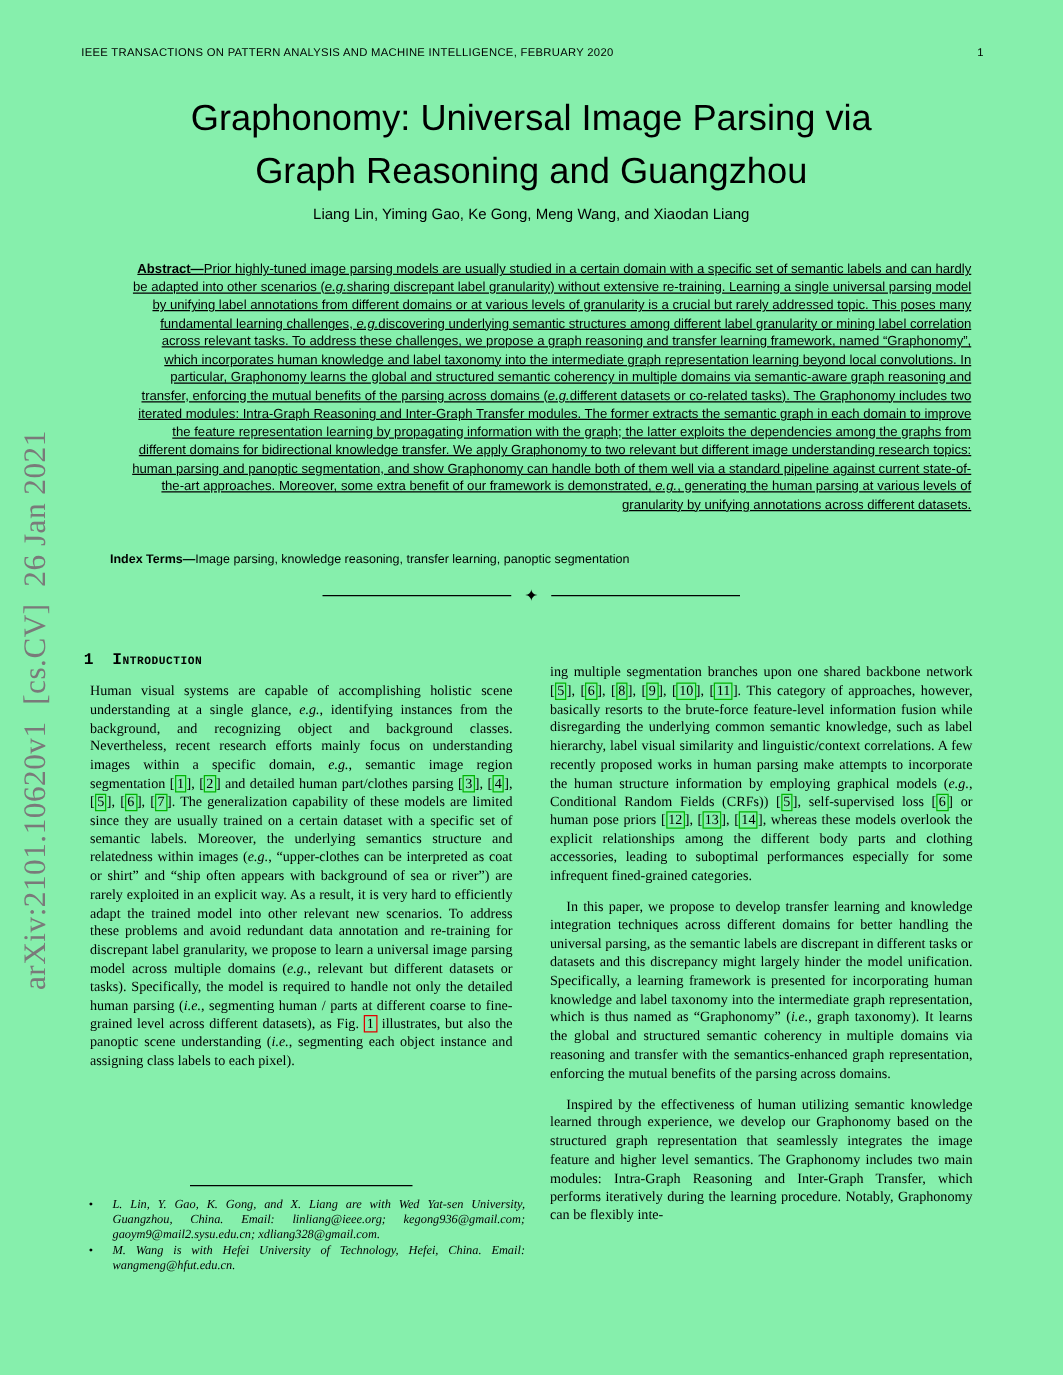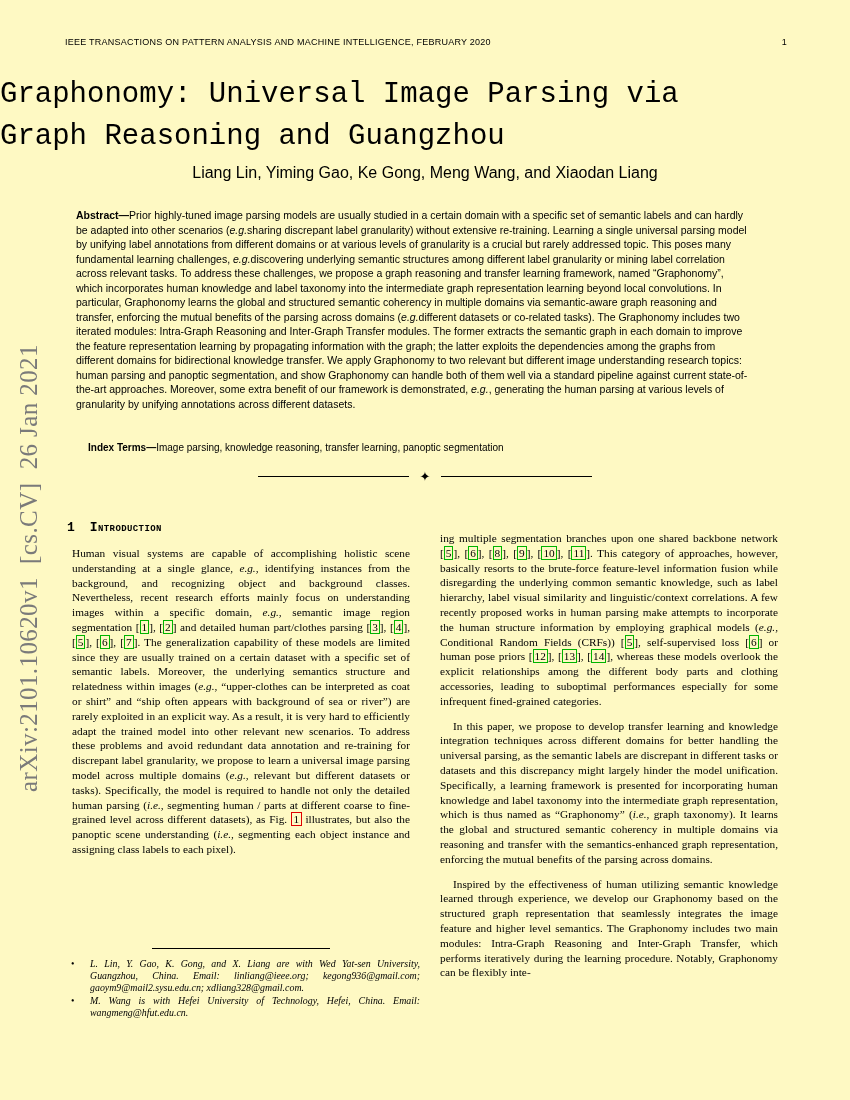--- a/index.html
+++ b/index.html
@@ -1,34 +1,34 @@
 <!DOCTYPE html>
 <html><head>
 <meta charset="utf-8">
 <style>
   html,body{margin:0;padding:0;background:#e8e8e8;}
-  .page{position:relative;width:850px;height:1100px;background:#fef9c3;margin:0 auto;
+  .page{position:relative;width:850px;height:1100px;background:#86efac;margin:0 auto;
         font-family:"Liberation Serif",serif;color:#000;overflow:hidden;}
 
   
   .runhead{position:absolute;top:37px;left:65px;right:63px;display:flex;
            justify-content:space-between;font-family:"Liberation Sans",sans-serif;
            font-size:9px;letter-spacing:0.25px;color:#000;}
 
   
-  .title{position:absolute;top:74px;left:0;right:0;text-align:left;
-         font-family:Liberation Mono, monospace;font-size:29px;line-height:42px;
+  .title{position:absolute;top:74px;left:0;right:0;text-align:center;
+         font-family:Liberation Sans, sans-serif;font-size:29px;line-height:42px;
          font-weight:400;color:#000;}
   .authors{position:absolute;top:164px;left:0;right:0;text-align:center;
-           font-family:"Liberation Sans",sans-serif;font-size:16px;color:#000;}
+           font-family:"Liberation Sans",sans-serif;font-size:12px;color:#000;}
 
   
-  .abstract{position:absolute;top:208px;left:76px;width:677px;
+  .abstract{position:absolute;top:208px;left:100px;width:677px;
             font-family:"Liberation Sans",sans-serif;font-size:10.5px;
-            line-height:14.5px;text-align:left;}
+            line-height:14.5px;text-align:right;text-decoration:underline;}
   .indexterms{position:absolute;top:441px;left:88px;width:677px;
               font-family:"Liberation Sans",sans-serif;font-size:10px;line-height:14.5px;}
   .blab{font-weight:bold;}
 
   
   .sep{position:absolute;top:470px;left:0;right:0;display:flex;align-items:center;
        justify-content:center;gap:11px;}
   .sep-line{width:151px;border-top:1.4px solid #000;height:0;}
   .sep-diamond{font-size:13px;line-height:13px;color:#000;}
 

